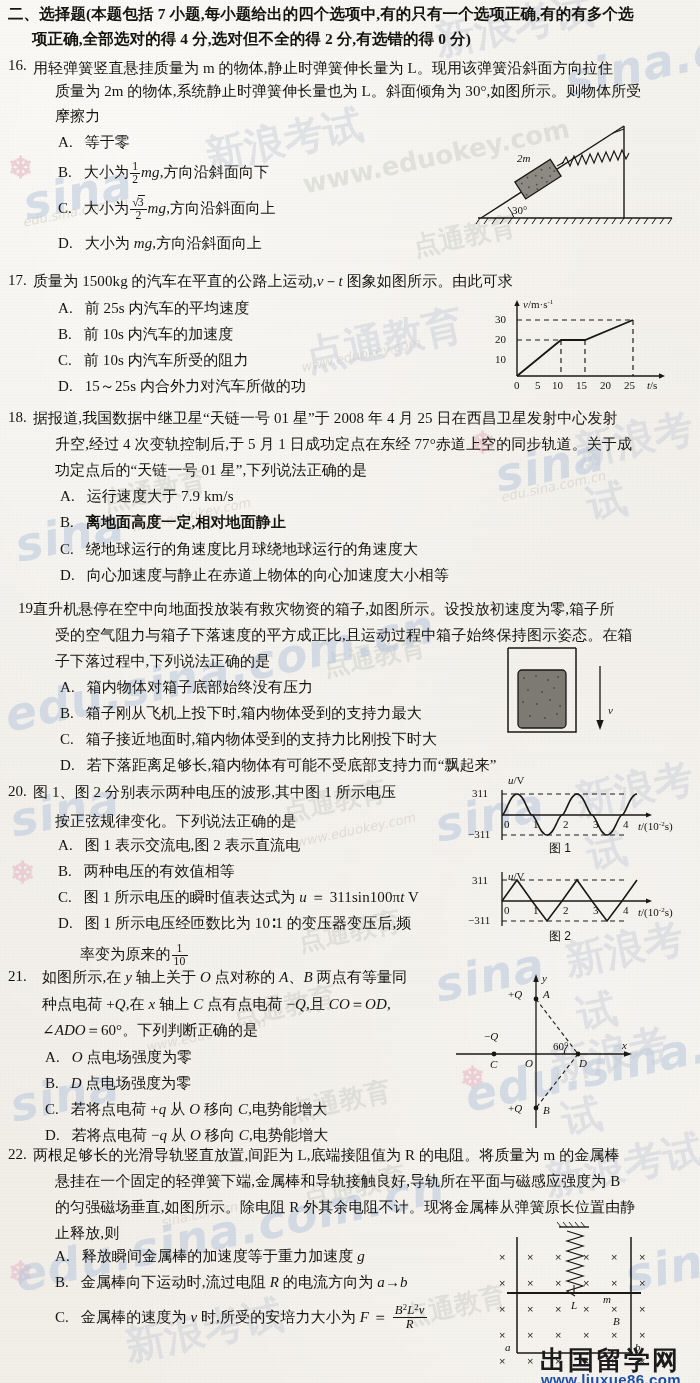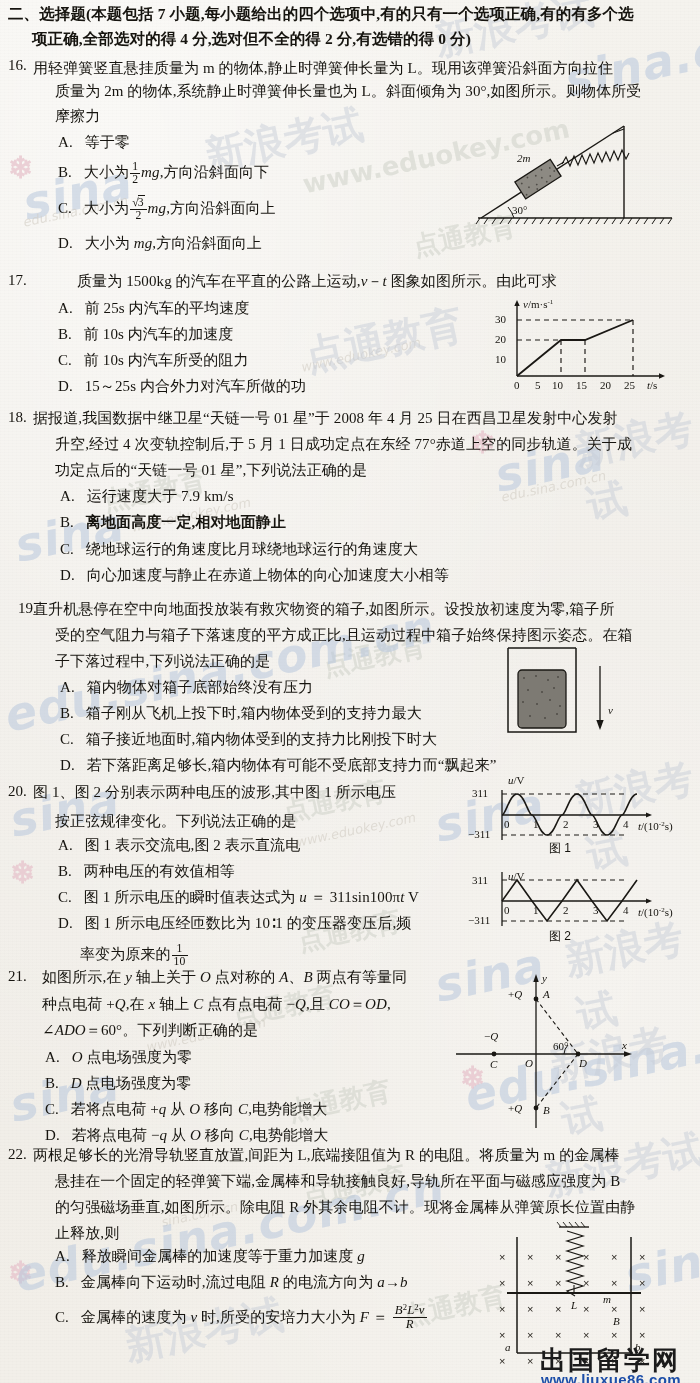--- a/index.html
+++ b/index.html
@@ -212,21 +212,21 @@
 
       <g stroke="#1a1814" stroke-width="1.15" fill="none">
         <path d="M 90 52 l 4 -7 l 4 9 l 4 -10 l 4 9 l 4 -10 l 4 9 l 4 -10 l 4 9 l 4 -10 l 4 9 l 4 -10 l 4 9 l 4 -10 l 4 9 l 4 -10 l 4 9 l 3 -6"></path>
       </g>
       <line class="stroke" x1="85" y1="54" x2="92" y2="50" stroke-width="1.1"></line>
       <line class="stroke" x1="141" y1="21" x2="152" y2="17" stroke-width="1.1"></line>
     </svg>
   </div>
 
   <div class="qnum" style="left:8px;top:272px;">17.</div>
-  <div class="line q" style="left:33px;top:272px;margin-left:44px;">质量为 1500kg 的汽车在平直的公路上运动,<i>v</i>－<i>t</i> 图象如图所示。由此可求</div>
+  <div class="line q" style="left:33px;top:272px;">质量为 1500kg 的汽车在平直的公路上运动,<i>v</i>－<i>t</i> 图象如图所示。由此可求</div>
   <div class="line opt" style="left:58px;top:299px;">
     <span>A.</span>
     <span style="margin-left:8px;">前 25s 内汽车的平均速度</span>
   </div>
   <div class="line opt" style="left:58px;top:325px;">
     <span>B.</span>
     <span style="margin-left:8px;">前 10s 内汽车的加速度</span>
   </div>
   <div class="line opt" style="left:58px;top:351px;">
     <span>C.</span>

